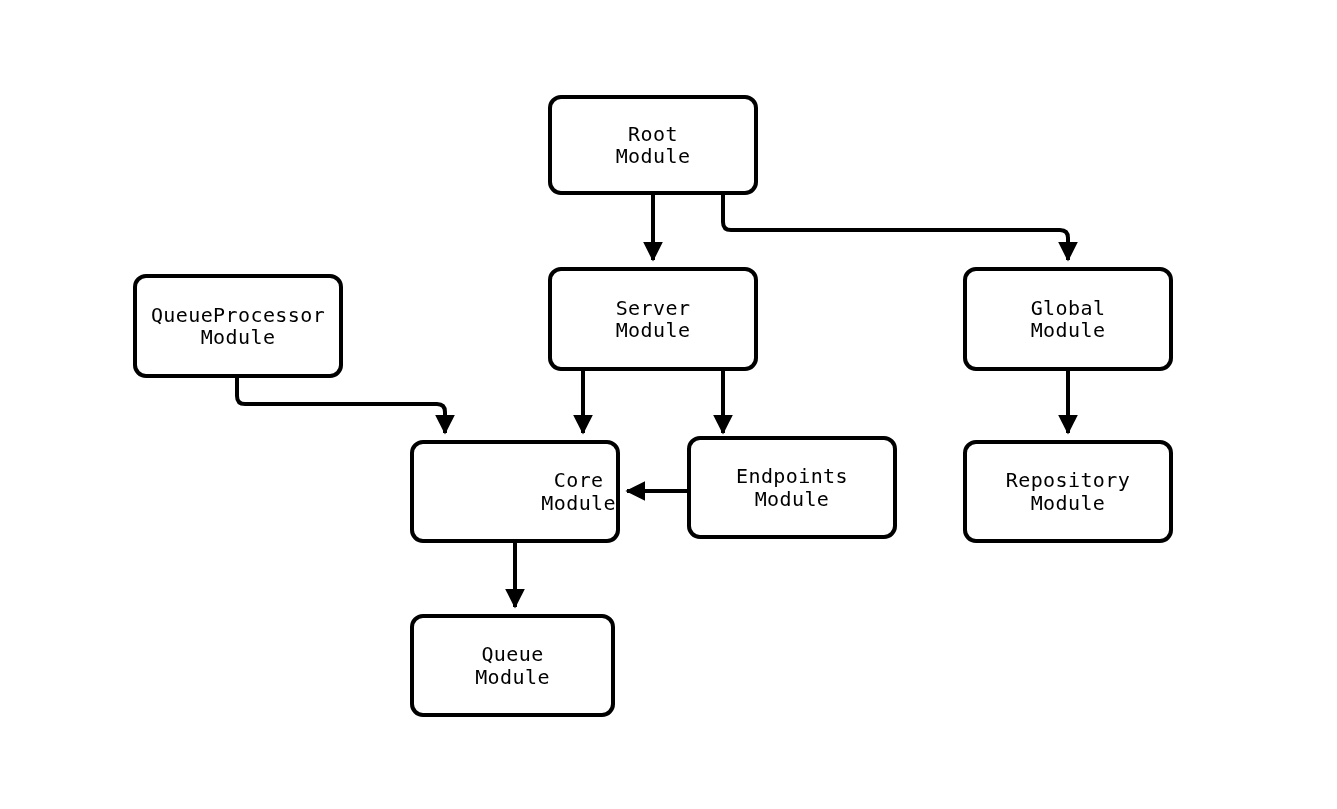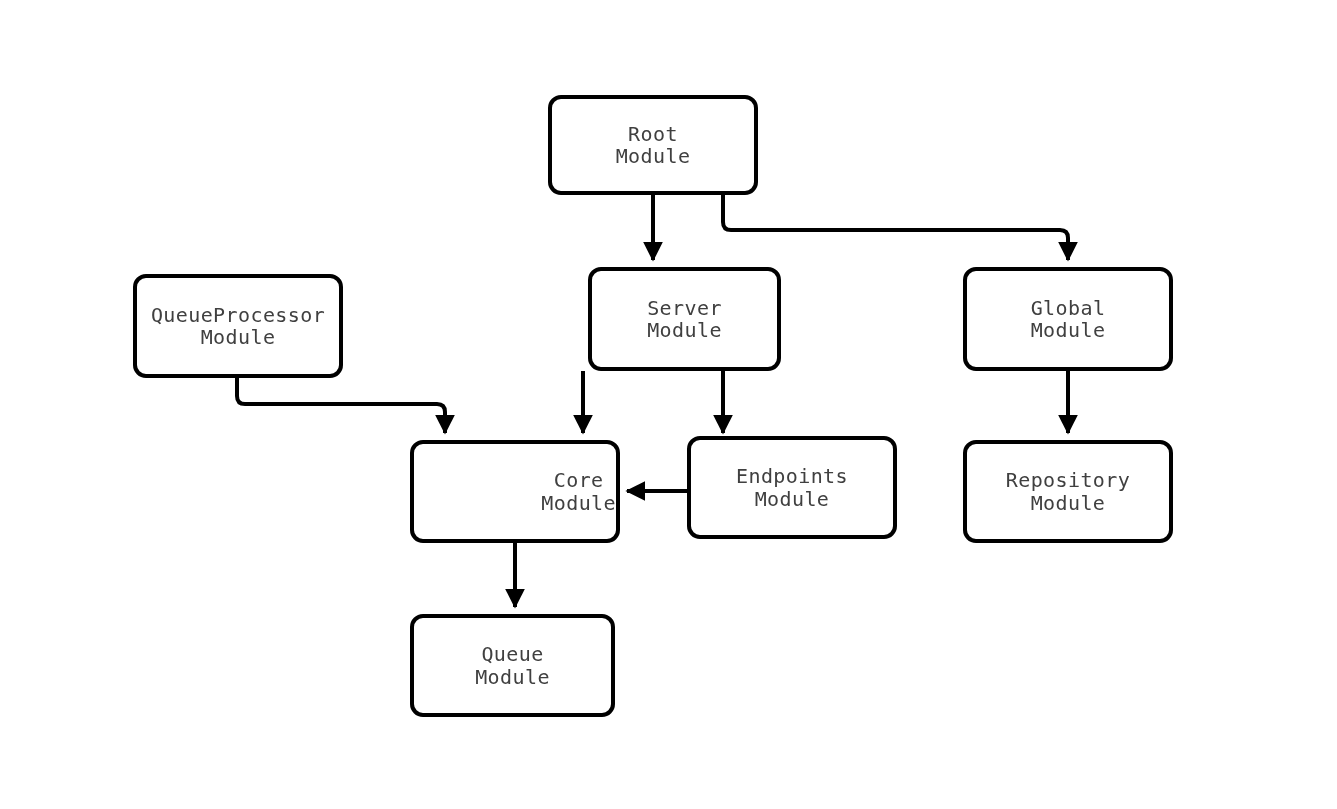--- a/index.html
+++ b/index.html
@@ -35,21 +35,21 @@
     display: flex;
     align-items: center;
     justify-content: center;
     text-align: center;
     z-index: 2;
   }
   .node-label {
     font-family: "DejaVu Sans Mono", "Liberation Mono", monospace;
     font-size: 20px;
     line-height: 1.12;
-    color: #404040;
+    color: #000000;
     letter-spacing: 0.4px;
     white-space: pre-line;
     font-weight: 400;
   }
 </style>
 </head>
 <body>
 
 <div id="diagram-root">
 
@@ -84,21 +84,21 @@
   <div class="node" style="left:548px; top:95px; width:210px; height:100px;">
     <span class="node-label">Root
 Module</span>
   </div>
 
   <div class="node" style="left:133px; top:274px; width:210px; height:104px;">
     <span class="node-label">QueueProcessor
 Module</span>
   </div>
 
-  <div class="node" style="left:548px; top:267px; width:193px; height:104px;margin-left:40px;">
+  <div class="node" style="left:548px; top:267px; width:210px; height:104px;">
     <span class="node-label">Server
 Module</span>
   </div>
 
   <div class="node" style="left:963px; top:267px; width:210px; height:104px;">
     <span class="node-label">Global
 Module</span>
   </div>
 
   <div class="node" style="left:410px; top:440px; width:210px; height:103px;justify-content:flex-end;">

